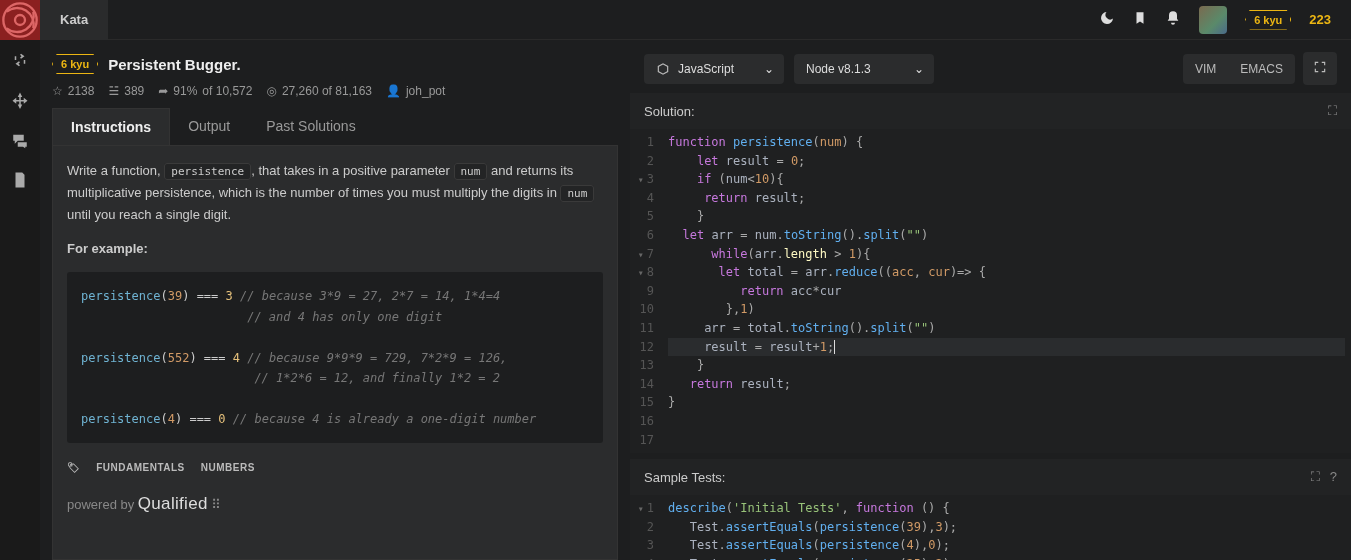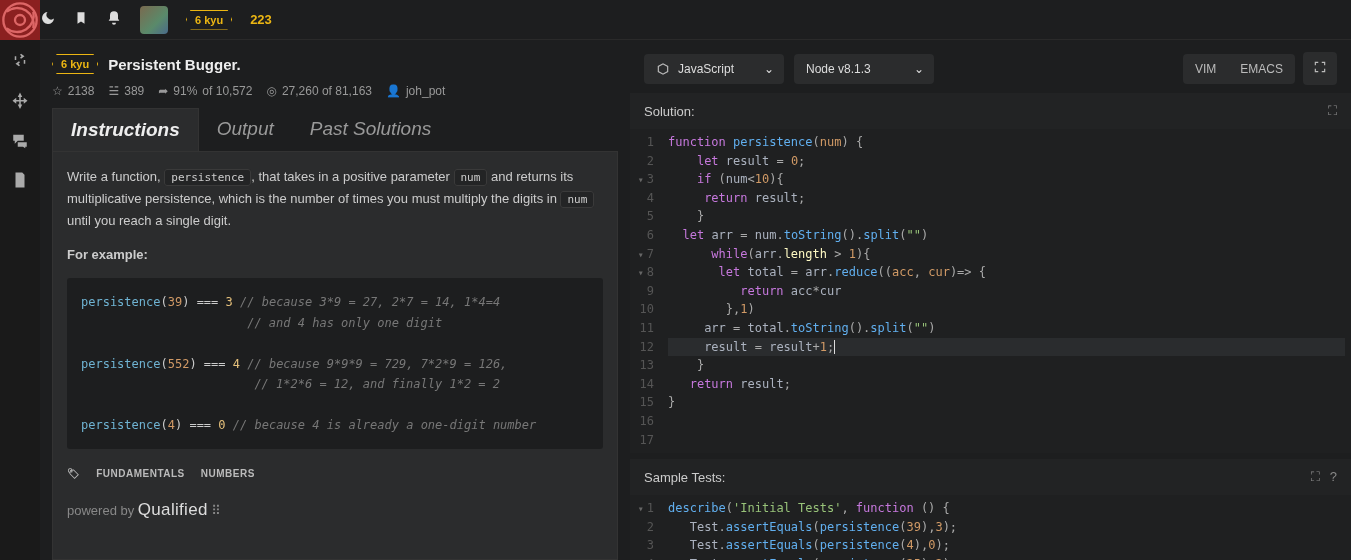--- a/index.html
+++ b/index.html
@@ -86,22 +86,21 @@
 }
 .stats-row .stat { display: flex; align-items: center; gap: 5px; }
 .tabs {
   display: flex;
   border-bottom: 1px solid #333;
 }
 .tab {
   padding: 10px 18px;
   color: #999;
   cursor: pointer;
-  font-size: 19px;
-  font-style: italic;
+  font-size: 14px;
 }
 .tab.active {
   background: #2b2c2d;
   color: #eee;
   font-weight: 600;
   border-top: 1px solid #333;
   border-left: 1px solid #333;
   border-right: 1px solid #333;
 }
 .instructions-body {
@@ -219,20 +218,23 @@
     </div>
     <div class="rail-icon">
       <svg viewBox="0 0 24 24">
           <path d="M6 2h9l3 3v17H6V2zm2 5h8v2H8V7zm0 4h8v2H8v-2zm0 4h8v2H8v-2z"></path>
         </svg>
     </div>
   </div>
 
   <div class="main">
     <div class="top-bar">
+      <div class="top-left">
+        <div class="kata-tab">Kata</div>
+      </div>
       <div class="top-right">
         <span class="top-icon">
           <svg width="16" height="16" viewBox="0 0 24 24" fill="#ddd">
               <path d="M21 12.8A9 9 0 1 1 11.2 3 7 7 0 0 0 21 12.8z"></path>
             </svg>
         </span>
         <span class="top-icon">
           <svg width="14" height="16" viewBox="0 0 24 24" fill="#ddd">
               <path d="M6 2h12v20l-6-4-6 4V2zm3 6h6v2H9z"></path>
             </svg>

